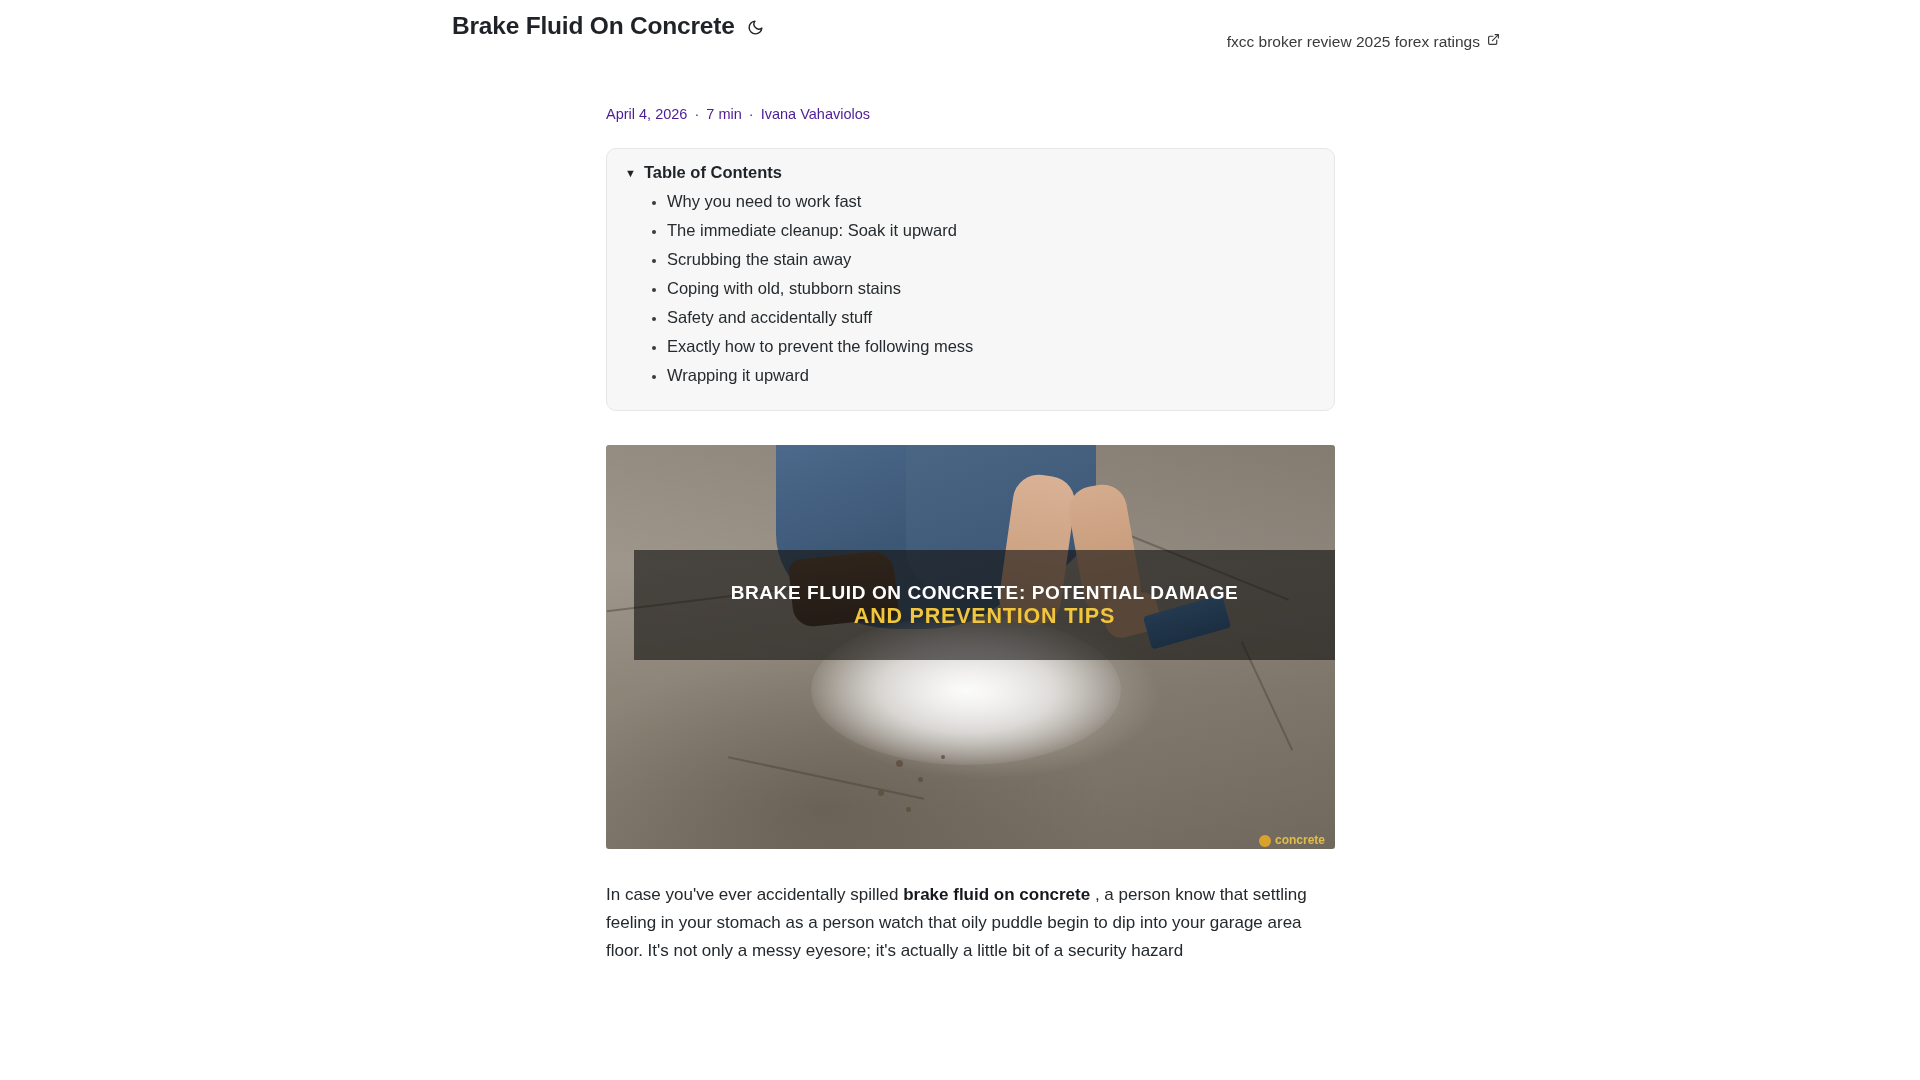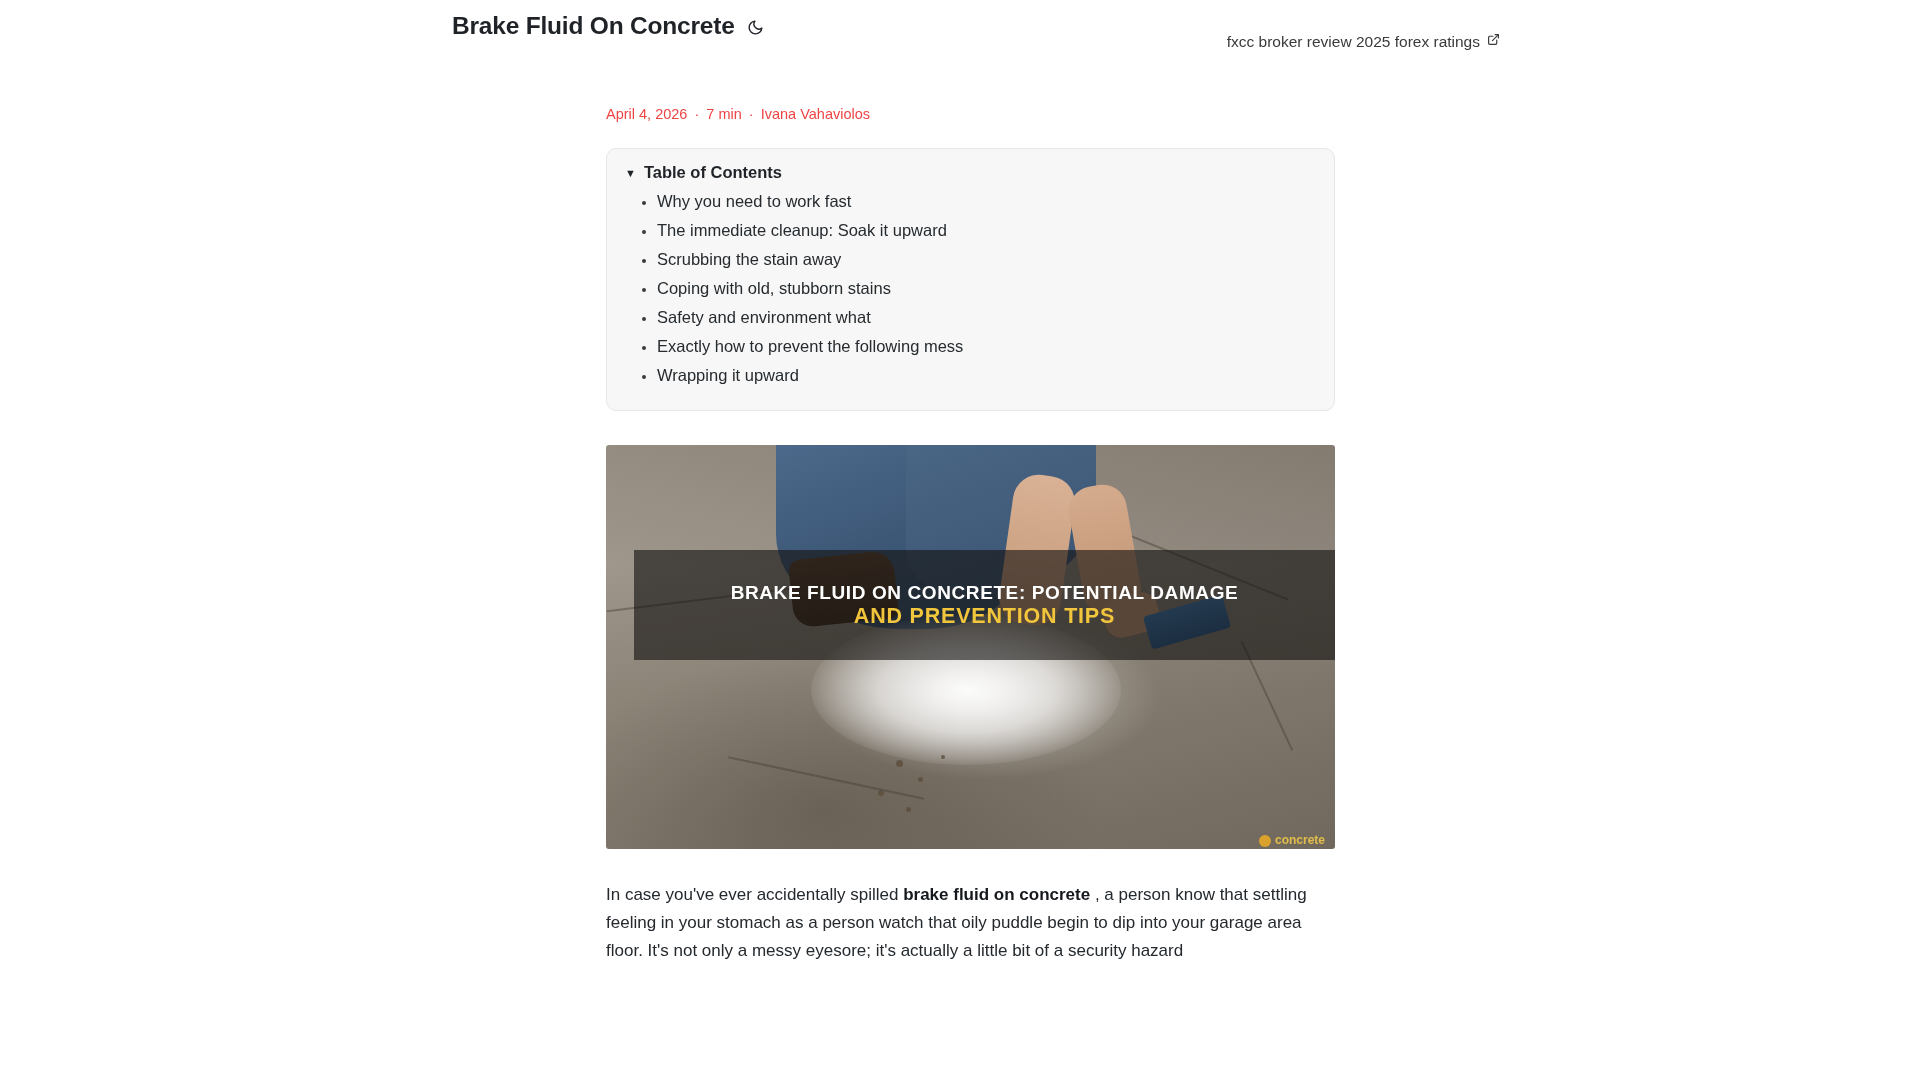--- a/index.html
+++ b/index.html
@@ -86,21 +86,21 @@
     font-size: 37px;
     line-height: 1.17;
     font-weight: bold;
     letter-spacing: -0.5px;
     color: #15181c;
     margin: 6px 0 10px 0;
   }
 
   .post-meta {
     font-size: 14.5px;
-    color: #ef4444;
+    color: #4c1d95;
     margin-bottom: 26px;
   }
   .post-meta .dot { margin: 0 3px; }
 
   
   .toc {
     border: 1px solid #e7e7e7;
     border-radius: 10px;
     background: #f7f7f7;
     padding: 14px 18px 18px 18px;
@@ -124,21 +124,21 @@
   }
   .toc ul {
     list-style: disc;
     margin: 0;
     padding-left: 32px;
   }
   .toc li {
     font-size: 16.5px;
     line-height: 1.45;
     color: #262b2f;
-    margin: 0 0 5px 0;
+    margin: 0 0 5px 10px;
   }
   .toc li::marker { color: #3b3b3b; font-size: 14px; }
   .toc li a { color: #262b2f; text-decoration: none; }
 
   
   .hero {
     position: relative;
     width: 729px;
     height: 404px;
     border-radius: 3px;
@@ -327,21 +327,21 @@
     <div class="toc">
       <div class="toc-header">
         <span class="toc-caret">▼</span>
         <span>Table of Contents</span>
       </div>
       <ul>
         <li><a href="#">Why you need to work fast</a></li>
         <li><a href="#">The immediate cleanup: Soak it upward</a></li>
         <li><a href="#">Scrubbing the stain away</a></li>
         <li><a href="#">Coping with old, stubborn stains</a></li>
-        <li><a href="#">Safety and environment what</a></li>
+        <li><a href="#">Safety and accidentally stuff</a></li>
         <li><a href="#">Exactly how to prevent the following mess</a></li>
         <li><a href="#">Wrapping it upward</a></li>
       </ul>
     </div>
 
     <div class="hero">
       <div class="hero-floor"></div>
       <div class="crack c1"></div>
       <div class="crack c2"></div>
       <div class="crack c3"></div>

